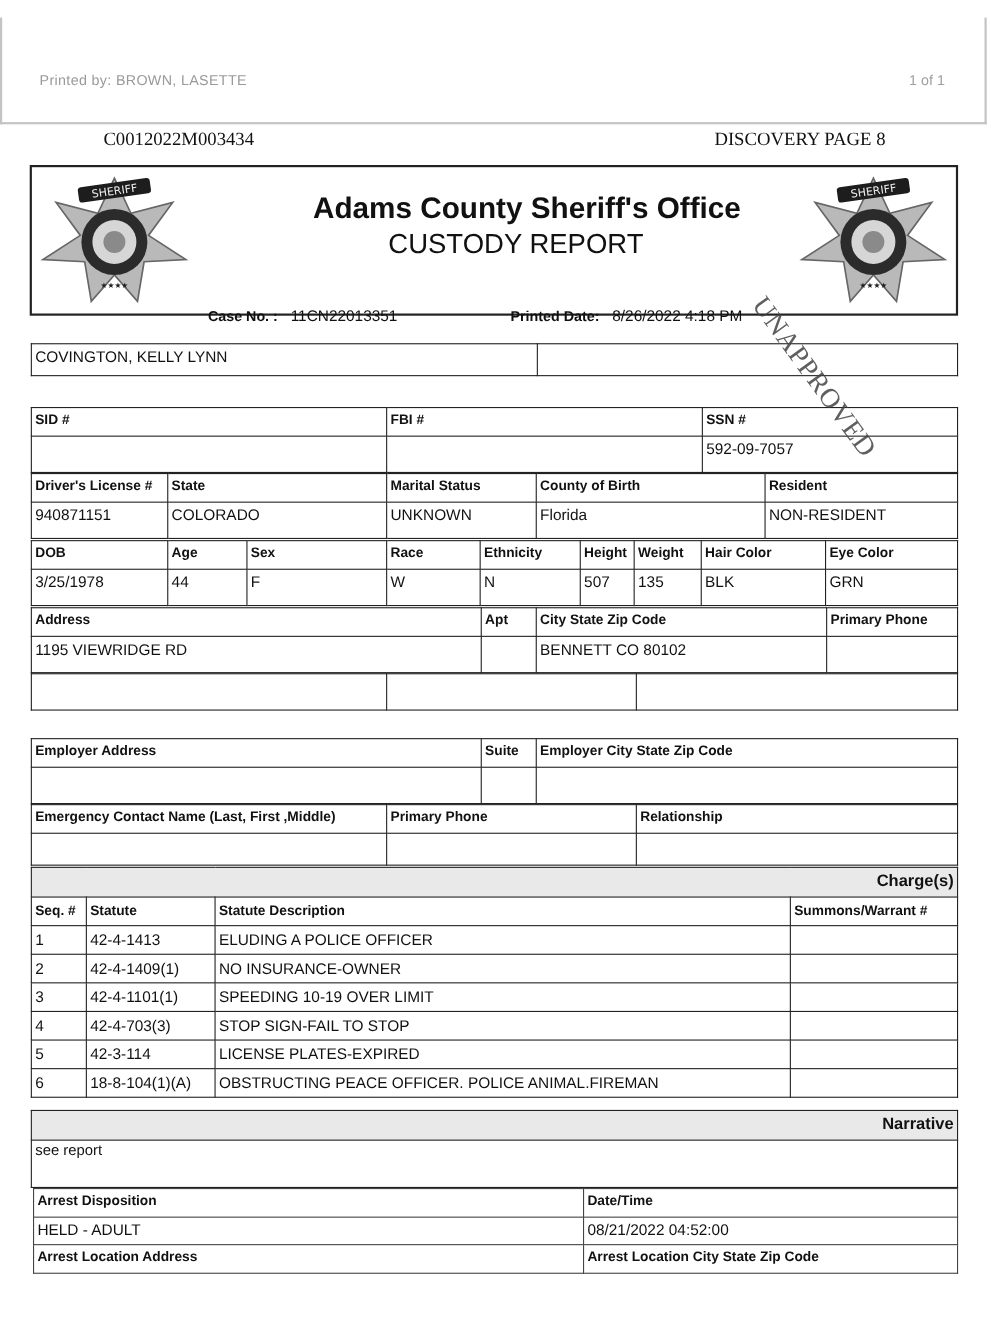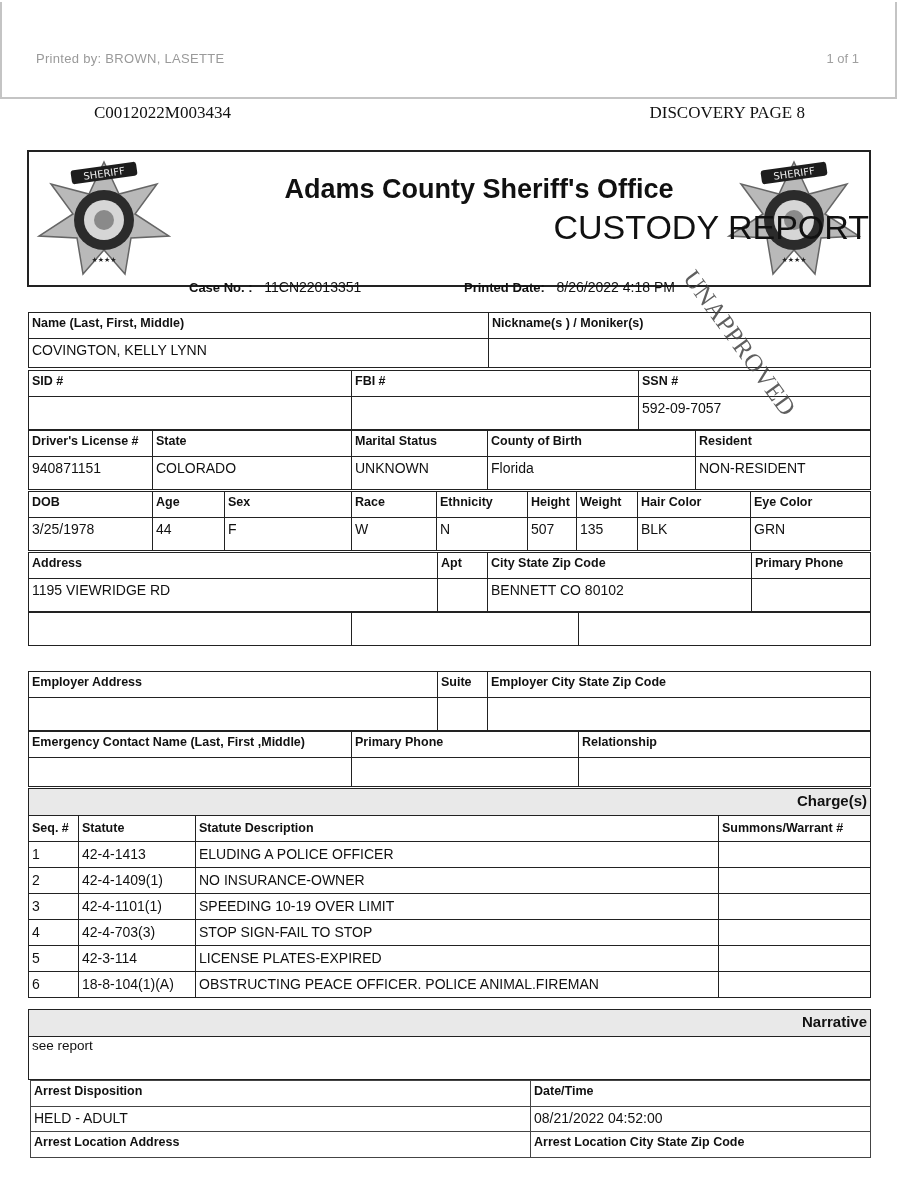--- a/index.html
+++ b/index.html
@@ -1,31 +1,31 @@
 <!DOCTYPE html>
 <html><head>
 <meta charset="utf-8">
 <style>
   html, body { margin: 0; padding: 0; background: #ffffff; }
   body { width: 901px; height: 1200px; position: relative; overflow: hidden; font-family: "Liberation Sans", sans-serif; color: #111; }
 
   
-  .print-header { position: absolute; left: 0; top: 2px; width: 897px; height: 97px; border: 2px solid #c4c4c4; border-top: none; box-sizing: border-box; background: #fff; }
+  .print-header { position: absolute; left: 0; top: 16px; width: 897px; height: 97px; border: 2px solid #c4c4c4; border-top: none; box-sizing: border-box; background: #fff; }
   .printed-by { position: absolute; left: 34px; top: 49px; font-size: 13px; color: #9a9a9a; letter-spacing: 0.3px; }
   .page-count { position: absolute; right: 36px; top: 49px; font-size: 13px; color: #a0a0a0; }
   .doc-id { position: absolute; left: 92px; top: 101px; font-family: "Liberation Serif", serif; font-size: 17px; color: #111; }
   .discovery { position: absolute; right: 90px; top: 101px; font-family: "Liberation Serif", serif; font-size: 17px; color: #111; text-align: center; }
 
   
   .report-header { position: absolute; left: 27px; top: 150px; width: 844px; height: 137px; border: 2px solid #222; box-sizing: border-box; }
   .badge { position: absolute; top: 6px; width: 138px; height: 122px; }
   .badge-left { left: 6px; }
   .badge-right { right: 6px; }
   .agency { position: absolute; left: 0; right: 0; top: 22px; text-align: center; font-weight: bold; font-size: 27px; padding-left: 60px; }
-  .report-title { position: absolute; left: 0; right: 0; top: 56px; text-align: right; font-size: 34px; padding-left: 40px; }
+  .report-title { position: absolute; left: 0; right: 0; top: 56px; text-align: center; font-size: 25px; padding-left: 40px; }
   .meta { position: absolute; top: 111px; font-size: 14px; margin-top: 16px; }
   .meta b { font-weight: bold; font-size: 13px; }
   .case-no { left: 160px; }
   .printed-date { left: 415px; padding-left: 20px; }
 
   .stamp { position: absolute; left: 678px; top: 327px; transform: rotate(54deg); transform-origin: 0 0; font-family: "Liberation Serif", serif; font-size: 25px; color: #444; letter-spacing: 0.5px; white-space: nowrap; opacity: 0.85; z-index: 5; left: 700px; top: 265px; }
 
   
   .grid { position: absolute; left: 28px; width: 842px; border-collapse: collapse; table-layout: fixed; }
   .grid td { border: 1.5px solid #222; padding: 0 3px; vertical-align: top; overflow: hidden; white-space: nowrap; }
@@ -81,24 +81,20 @@
 </div>
 
 <div class="stamp">UNAPPROVED</div>
 
 <table class="grid" style="top:312px">
   <colgroup>
       <col style="width:460px">
       <col style="width:382px">
     </colgroup>
   <tbody>
-      <tr>
-    <td class="lbl">Name (Last, First, Middle)</td>
-    <td class="lbl">Nickname(s ) / Moniker(s)</td>
-  </tr>
   <tr>
     <td class="val">COVINGTON, KELLY  LYNN</td>
     <td class="val"></td>
   </tr>
 </tbody>
   </table>
 
 <table class="grid" style="top:370px">
   <colgroup>
       <col style="width:323px">

